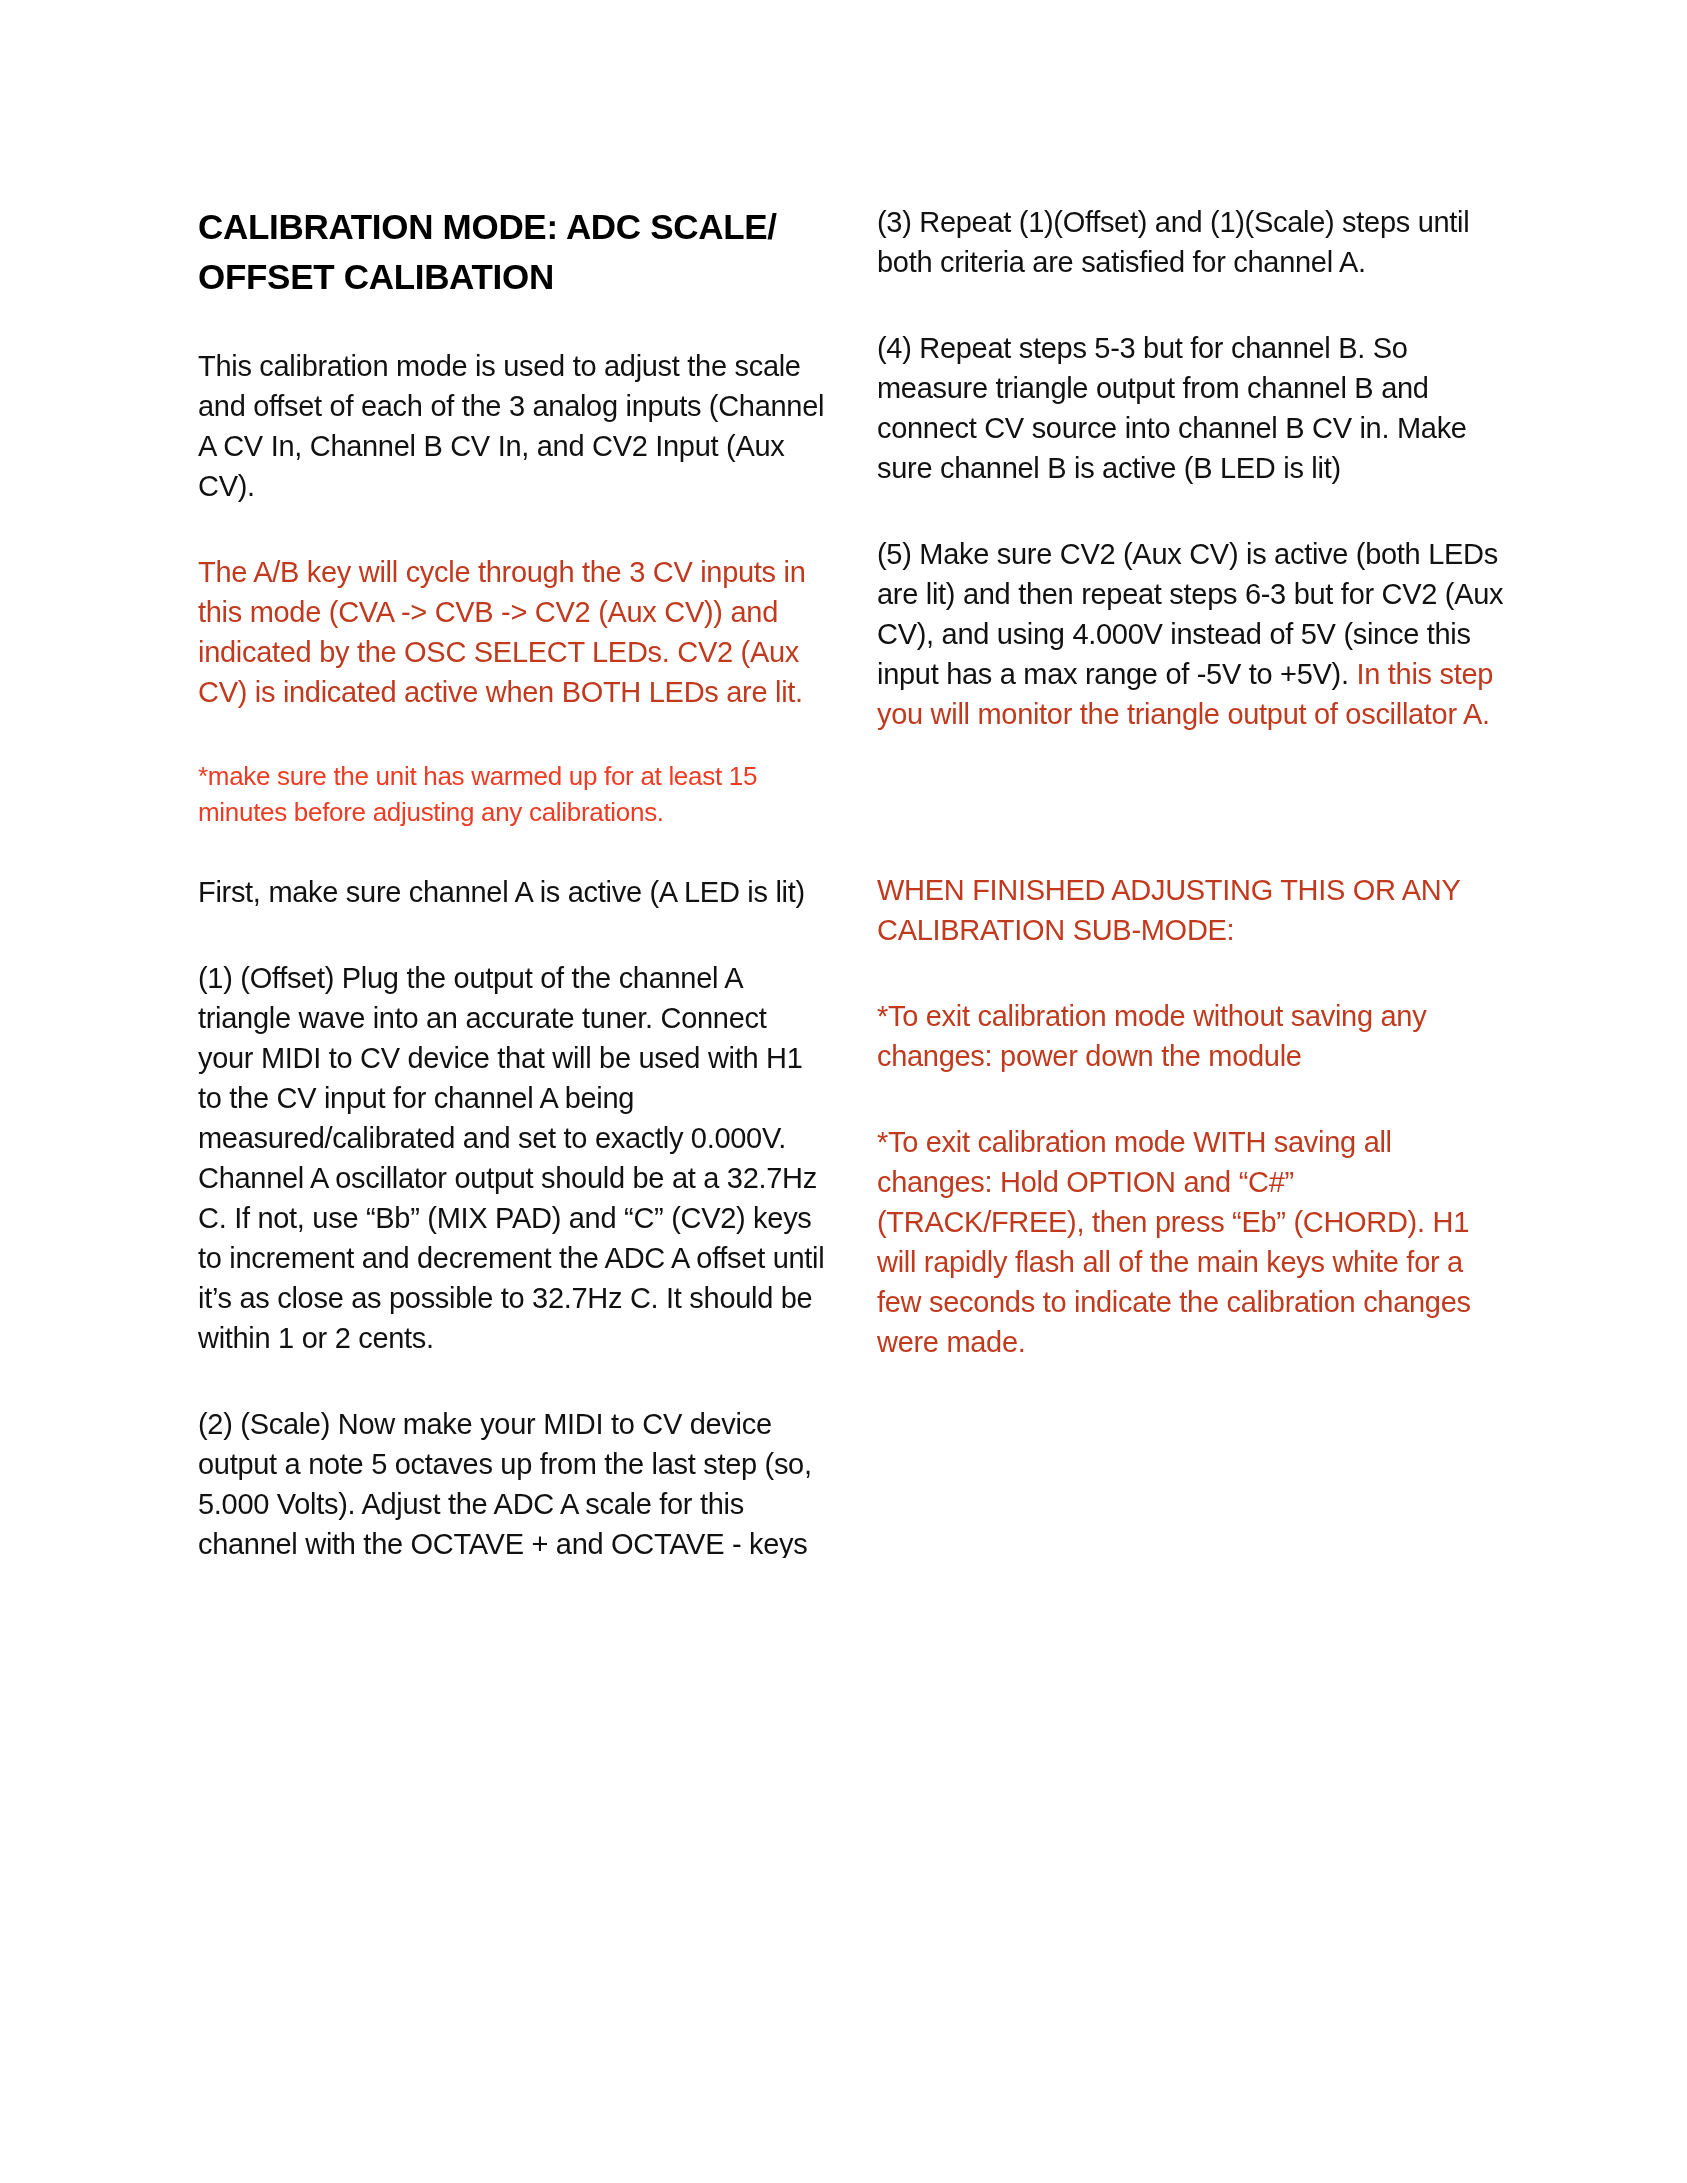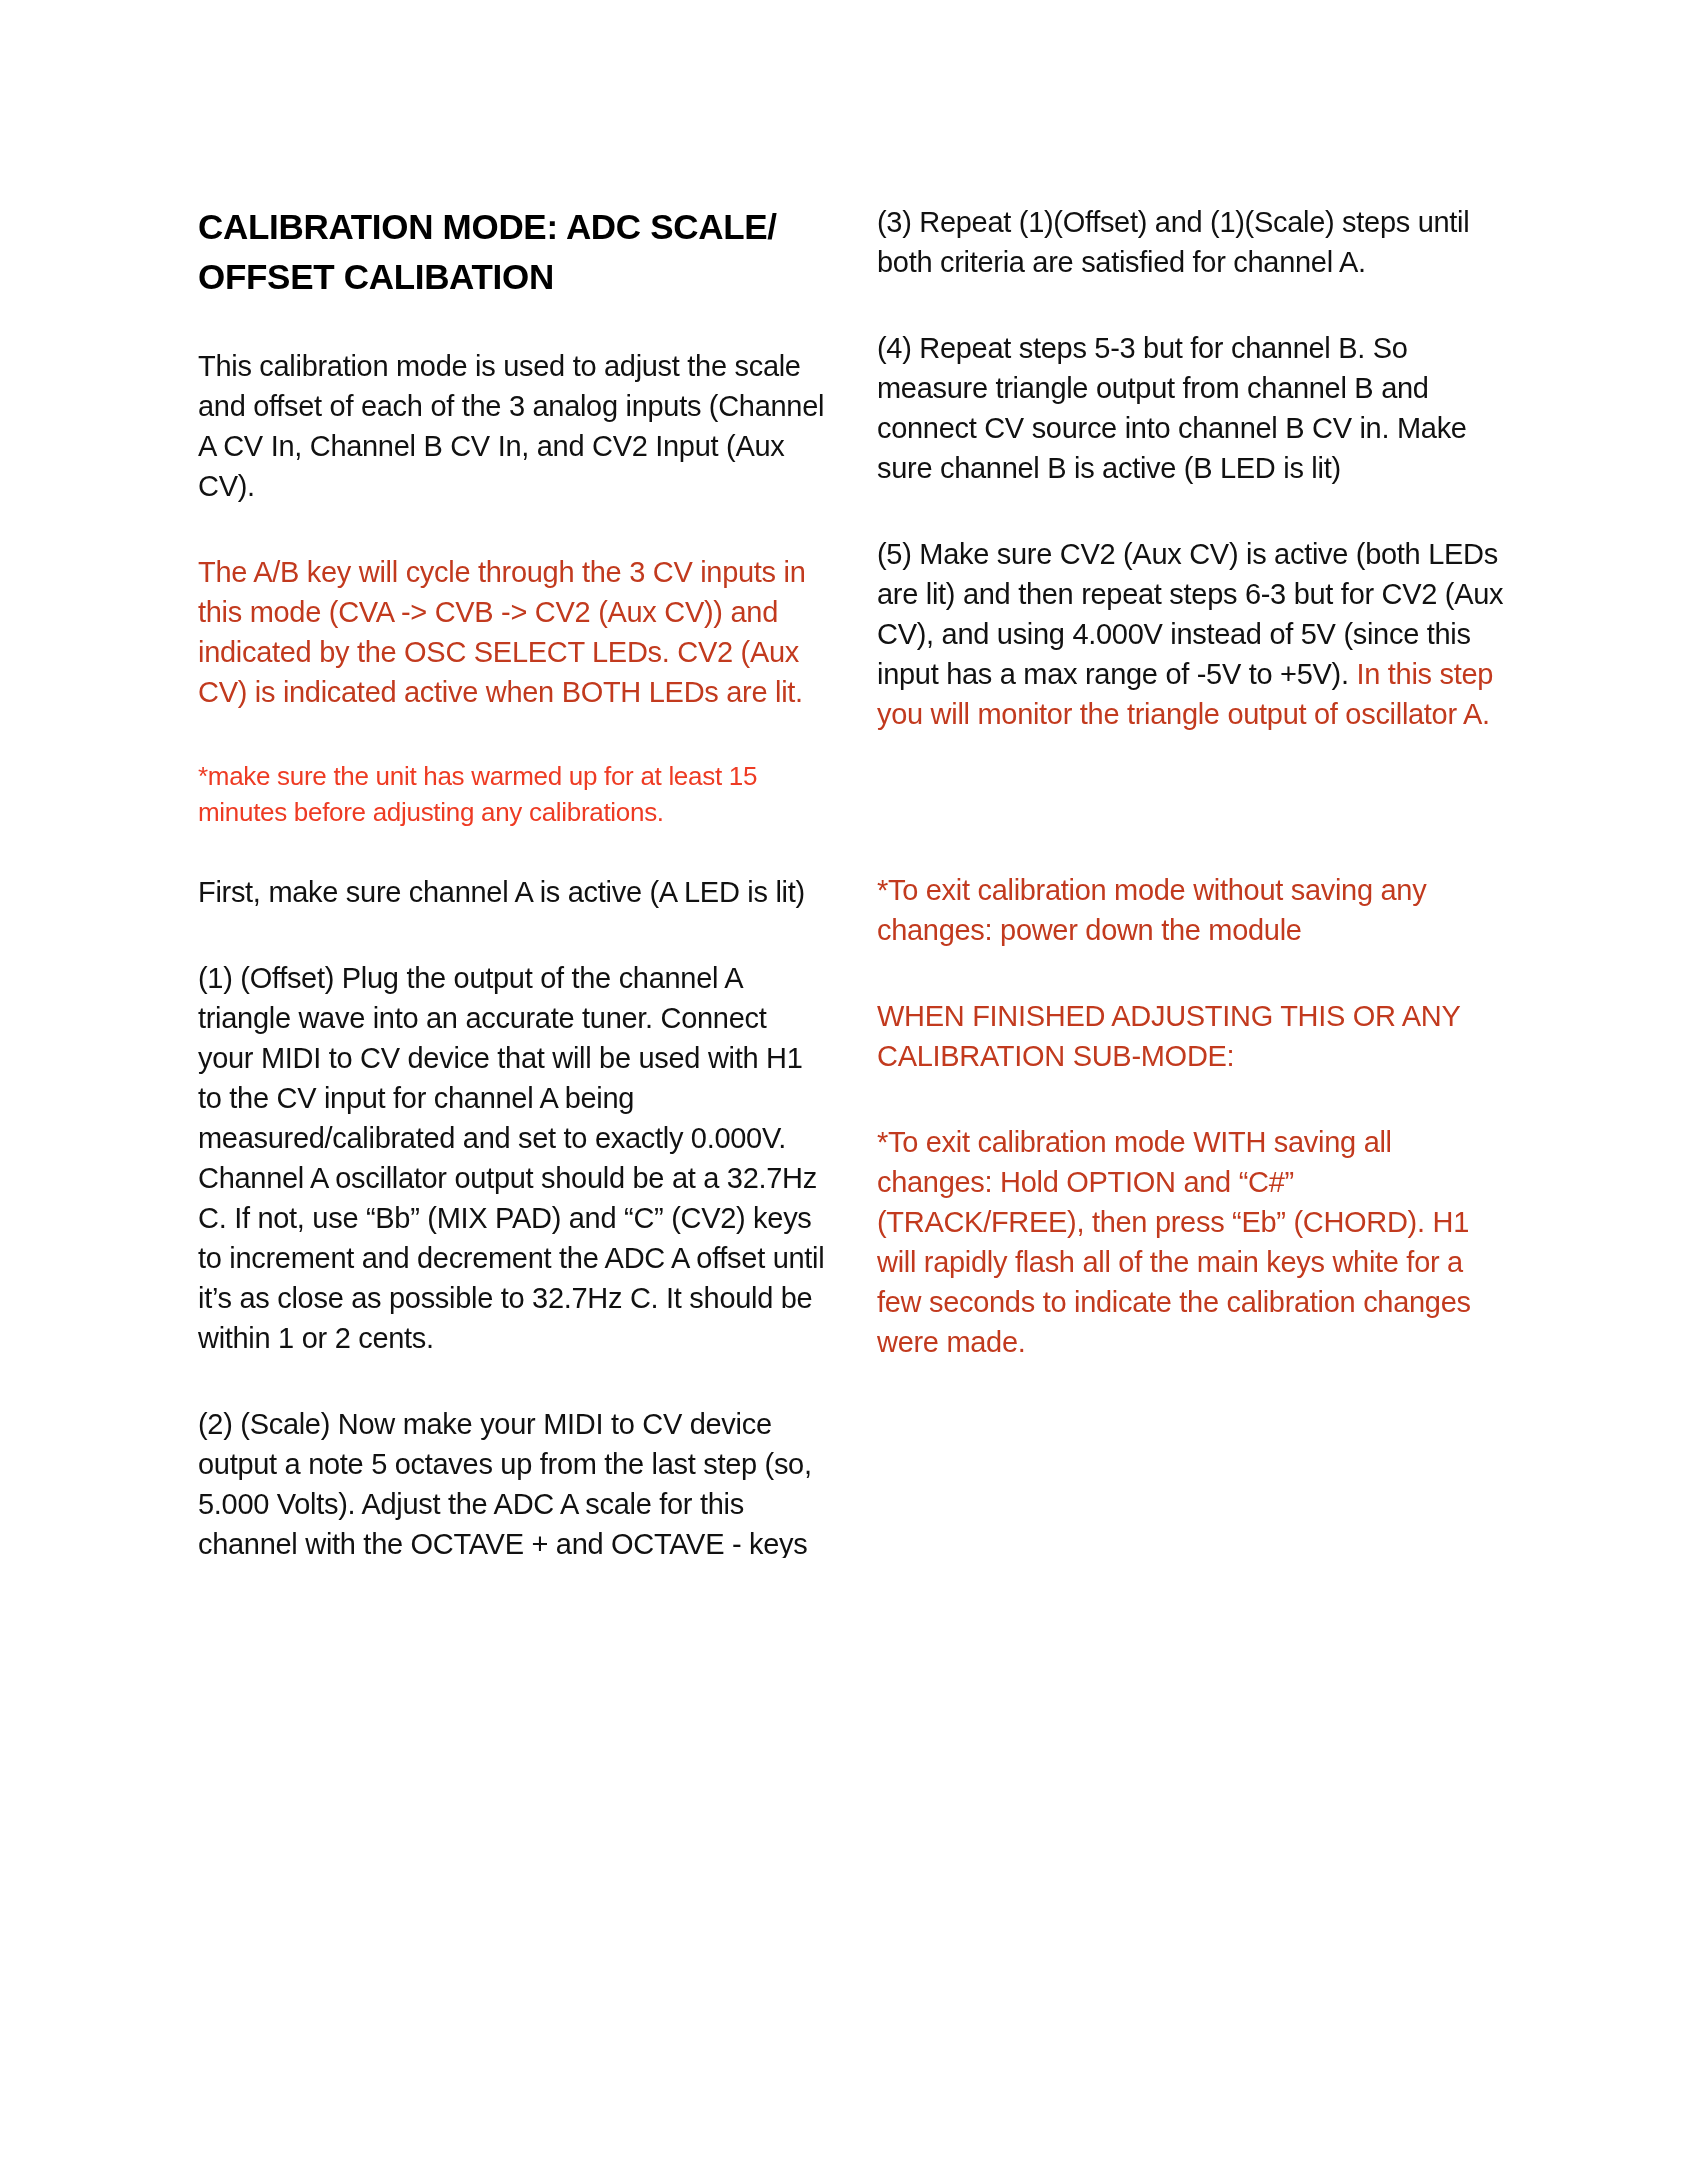--- a/index.html
+++ b/index.html
@@ -86,22 +86,22 @@
     <p class="note">*make sure the unit has warmed up for at least 15 minutes before adjusting any calibrations.</p>
     <p class="black">First, make sure channel A is active (A LED is lit)</p>
     <p class="black">(1) (Offset) Plug the output of the channel A  triangle wave into an accurate tuner. Connect your MIDI to CV device that will be used with H1 to the CV input for channel A being measured/calibrated and set to exactly 0.000V. Channel A oscillator output should be at a 32.7Hz C. If not, use “Bb” (MIX PAD) and “C” (CV2) keys to increment and decrement the ADC A offset until it’s as close as possible to 32.7Hz C. It should be within 1 or 2 cents.</p>
     <p class="black last">(2) (Scale) Now make your MIDI to CV device output a note 5 octaves up from the last step (so, 5.000 Volts). Adjust the ADC A scale for this channel with the OCTAVE + and OCTAVE - keys until tuning to a C 1046Hz is achieved. Again it should be within 1 or 2 cents.</p>
   </div>
 
   <div class="col col-right">
     <p class="black">(3) Repeat (1)(Offset) and (1)(Scale) steps until both criteria are satisfied for channel A.</p>
     <p class="black">(4) Repeat steps 5-3 but for channel B. So measure triangle output from channel B and connect CV source into channel B CV in. Make sure channel B is active (B LED is lit)</p>
     <p class="black gap-large"><span>(5) Make sure CV2 (Aux CV) is active (both LEDs are lit) and then repeat steps 6-3 but for CV2 (Aux CV), and using 4.000V instead of 5V (since this input has a max range of -5V to +5V). </span><span class="red-inline">In this step you will monitor the triangle output of oscillator A.</span></p>
+    <p class="red">WHEN FINISHED ADJUSTING THIS OR ANY CALIBRATION SUB-MODE:</p>
     <p class="red">*To exit calibration mode without saving any changes: power down the module</p>
-    <p class="red">WHEN FINISHED ADJUSTING THIS OR ANY CALIBRATION SUB-MODE:</p>
     <p class="red last">*To exit calibration mode WITH saving all changes: Hold OPTION and “C#” (TRACK/FREE), then press “Eb” (CHORD). H1 will rapidly flash all of the main keys white for a few seconds to indicate the calibration changes were made.</p>
   </div>
 
   <div class="footer-copy">© 2023 Weston Precision Audio</div>
   <div class="footer-page">19</div>
 
 </div>
 
 
 </body></html>

